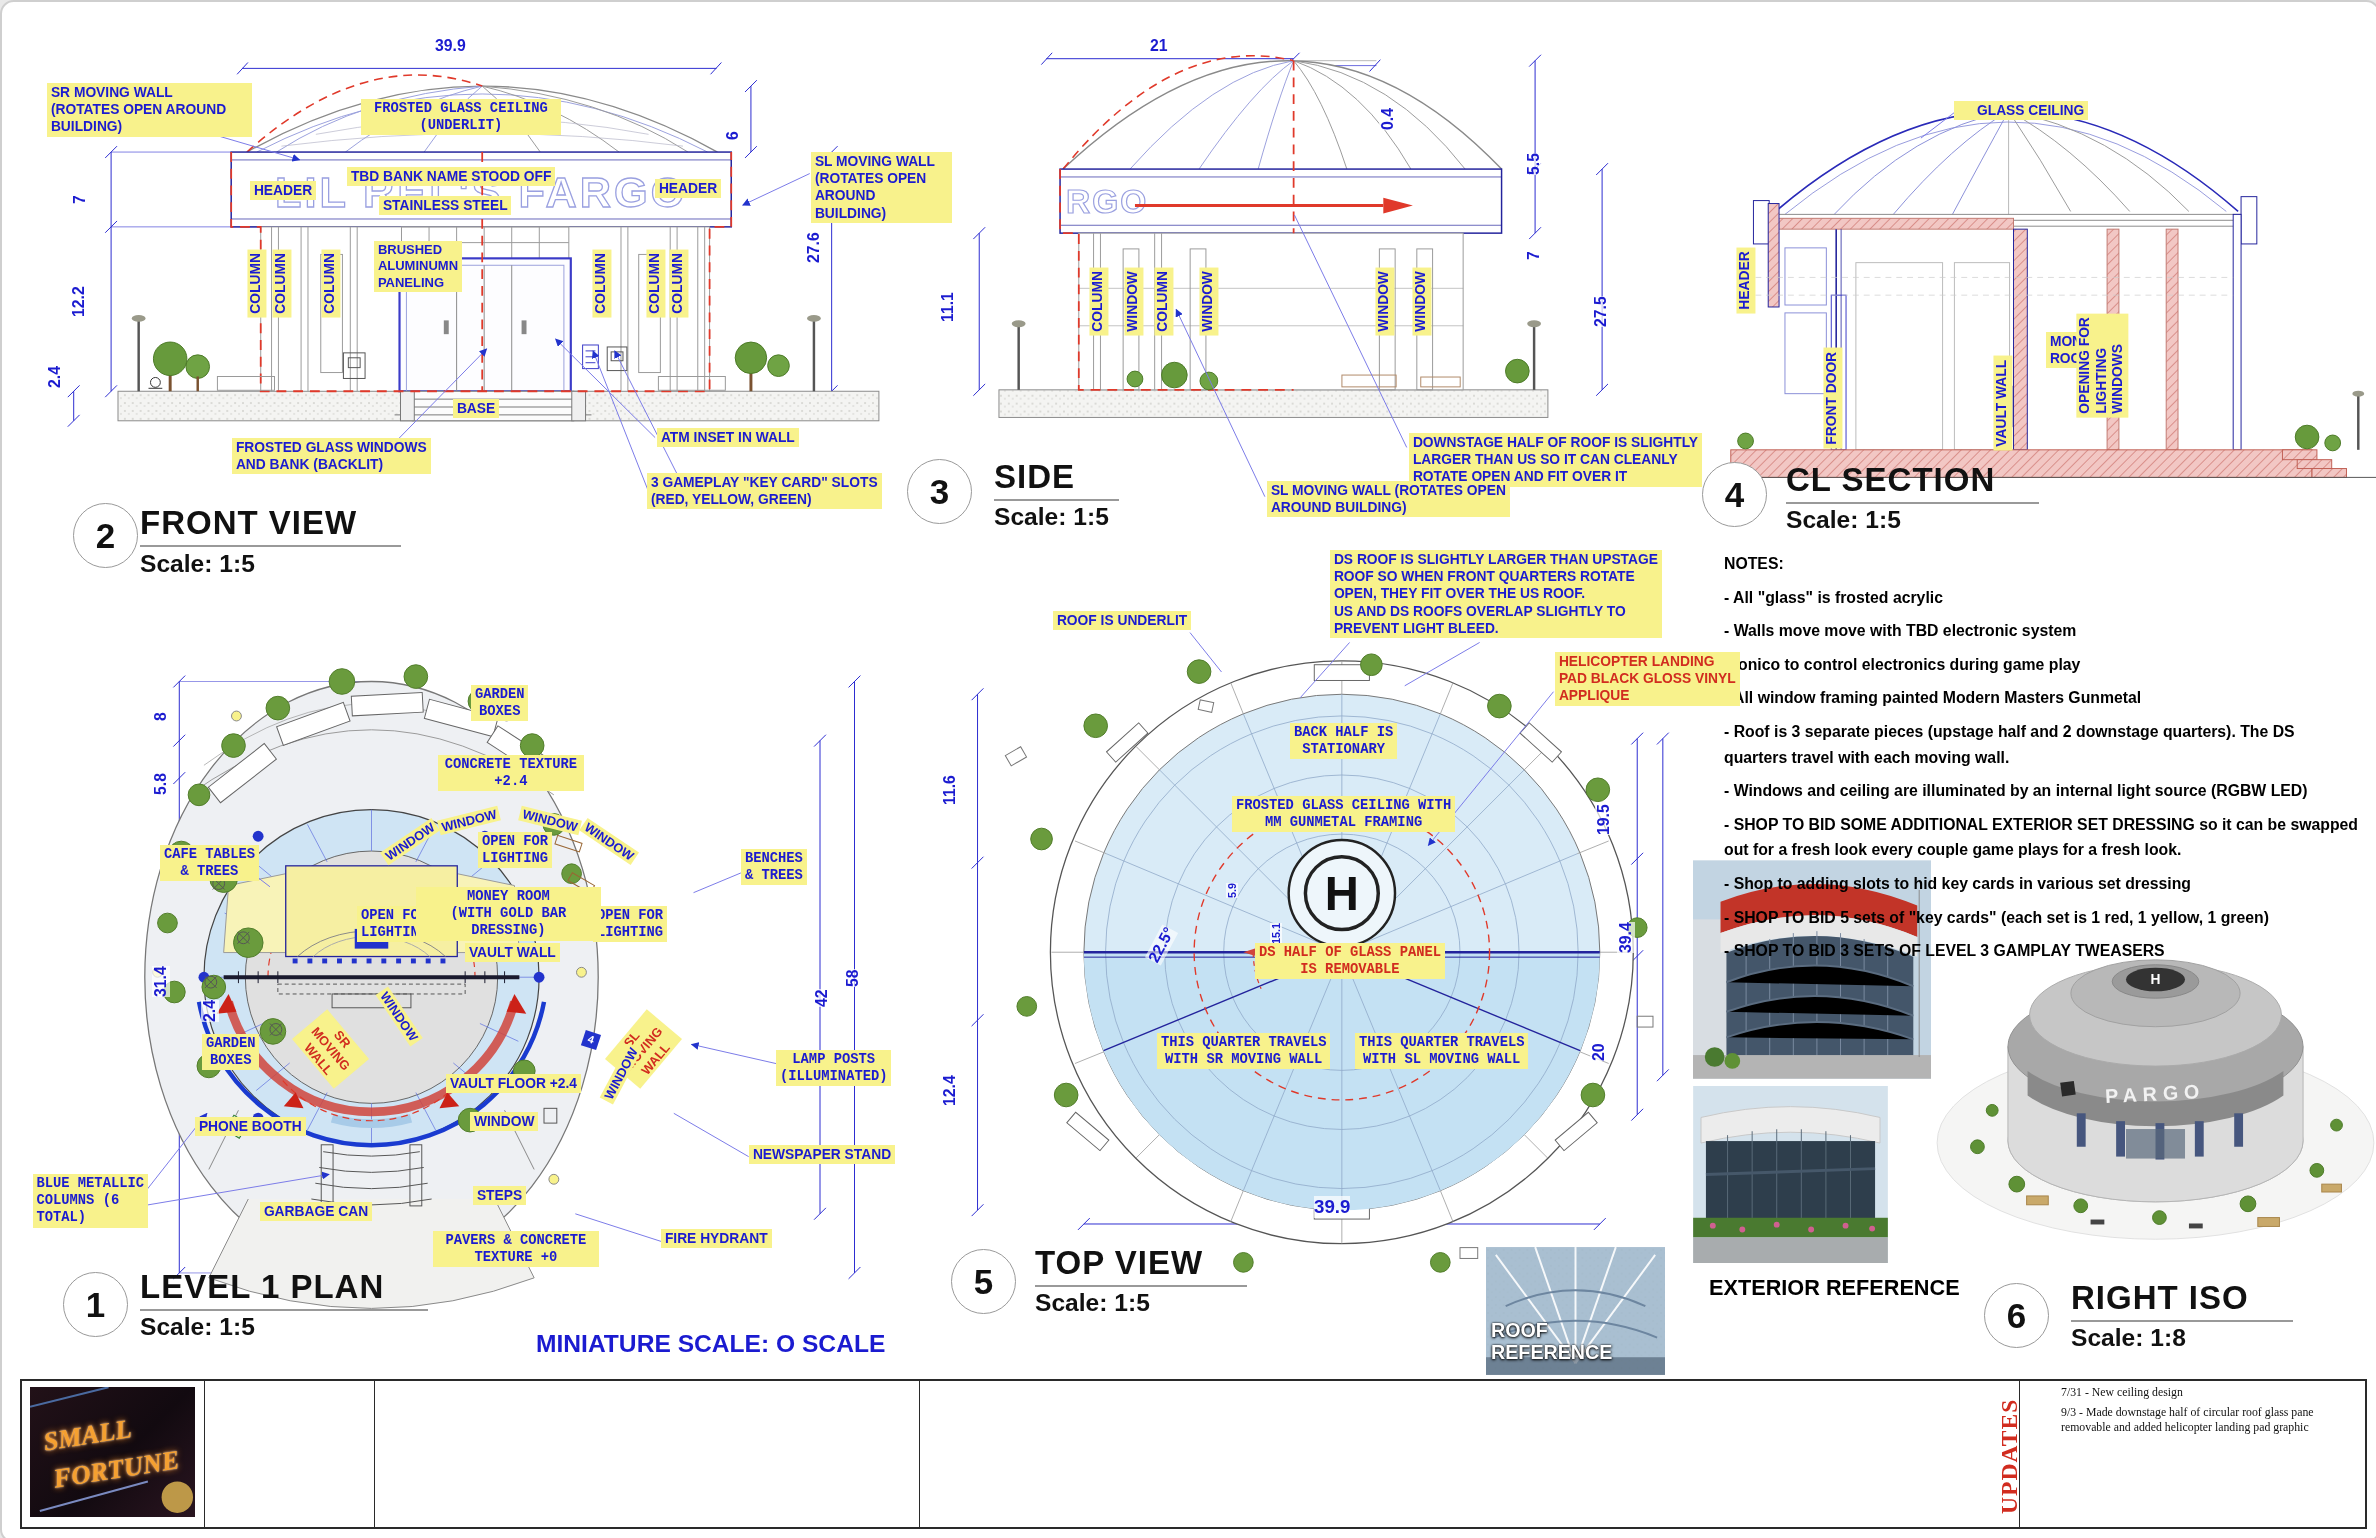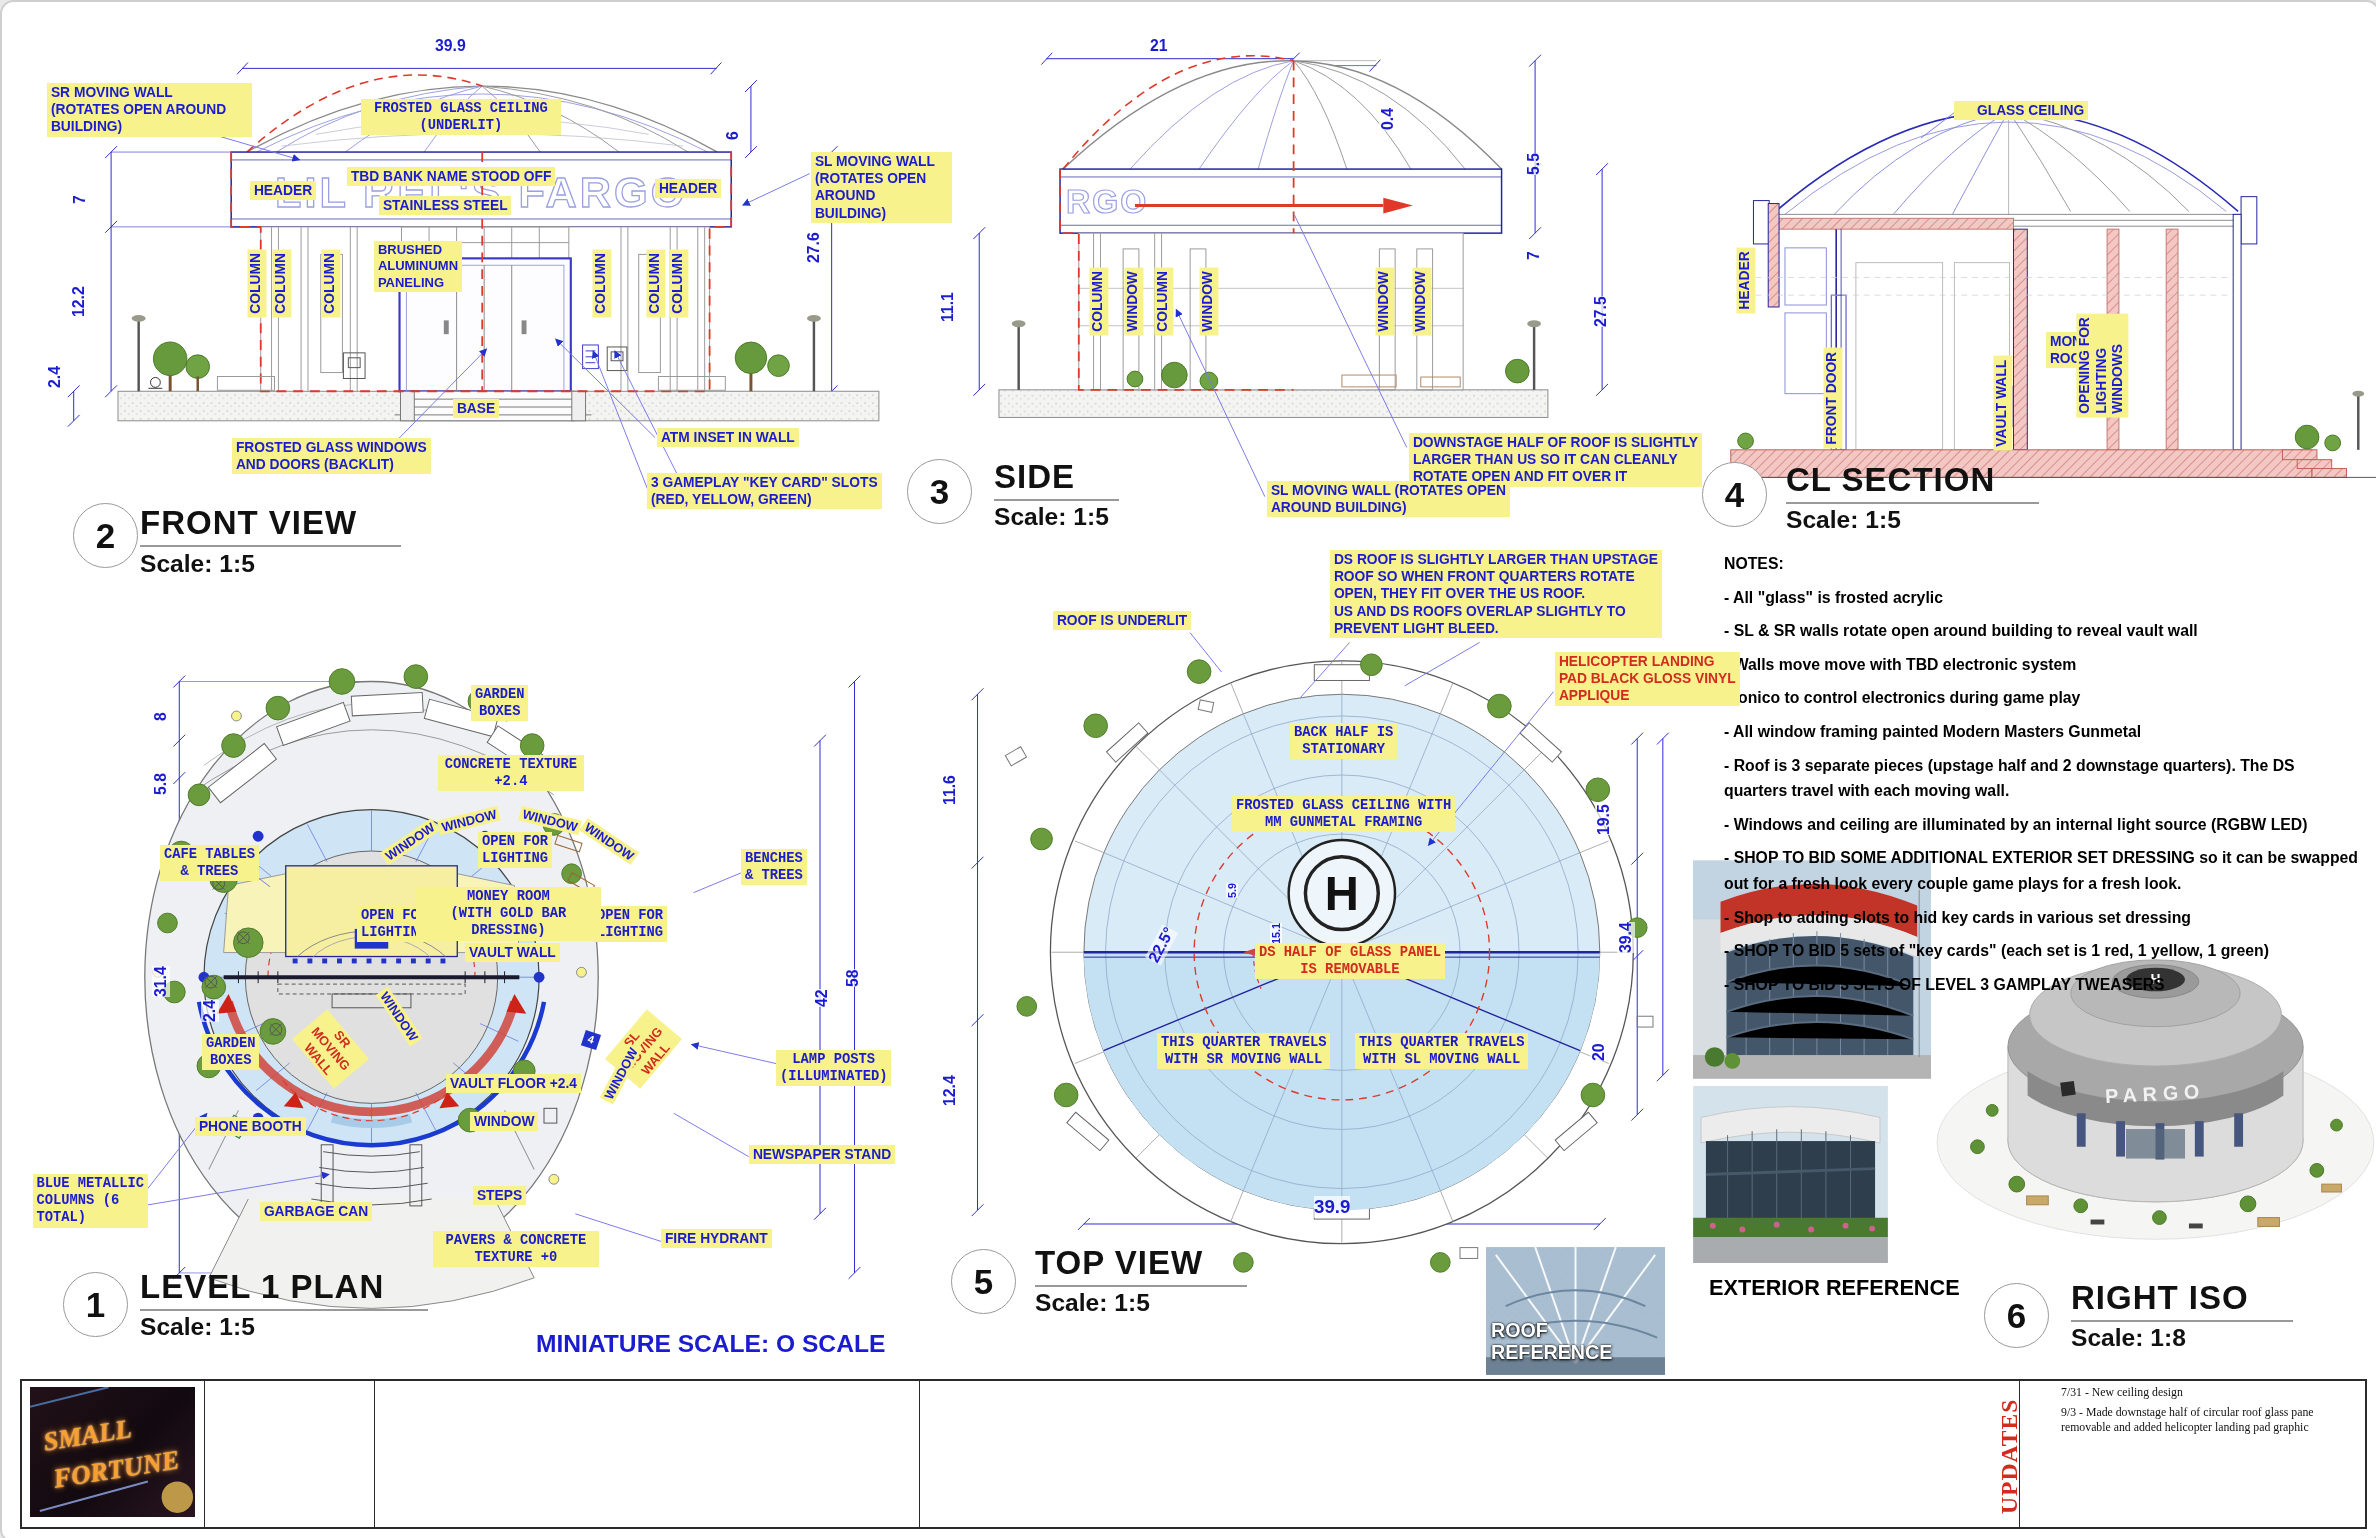--- a/index.html
+++ b/index.html
@@ -717,21 +717,21 @@
 <div class="vlbl" style="left:289px;top:297px;">COLUMN</div>
 <div class="vlbl" style="left:338px;top:297px;">COLUMN</div>
 <div class="vlbl" style="left:609px;top:297px;">COLUMN</div>
 <div class="vlbl" style="left:663px;top:297px;">COLUMN</div>
 <div class="vlbl" style="left:686px;top:297px;">COLUMN</div>
 <div class="lbl sm" style="left:372px;top:239px;">BRUSHED
 ALUMINUMN
 PANELING</div>
 <div class="lbl" style="left:451px;top:397px;">BASE</div>
 <div class="lbl" style="left:230px;top:436px;">FROSTED GLASS WINDOWS
-AND DOORS (BACKLIT)</div>
+AND BANK (BACKLIT)</div>
 <div class="lbl" style="left:655px;top:426px;">ATM INSET IN WALL</div>
 <div class="lbl" style="left:645px;top:471px;">3 GAMEPLAY "KEY CARD" SLOTS
 (RED, YELLOW, GREEN)</div>
 <div class="dim" style="left:433px;top:35px;">39.9</div>
 <div class="vdim" style="left:87px;top:184px;">7</div>
 <div class="vdim" style="left:86px;top:297px;">12.2</div>
 <div class="vdim" style="left:62px;top:368px;">2.4</div>
 <div class="vdim" style="left:740px;top:120px;">6</div>
 <div class="vdim" style="left:821px;top:243px;">27.6</div>
 
@@ -759,21 +759,20 @@
 <div class="vlbl" style="left:2010px;top:430px;">VAULT WALL</div>
 <div class="lbl" style="left:2044px;top:330px;">MONEY
 ROOM</div>
 <div class="vlbl c" style="left:2126px;top:364px;">OPENING FOR
 LIGHTING
 WINDOWS</div>
 
 <div class="notes">
   <div>NOTES:</div>
   <div>- All "glass" is frosted acrylic</div>
-  <div>- SL &amp; SR walls rotate open around building to reveal vault wall</div>
   <div>- Walls move move with TBD electronic system</div>
   <div>- Ionico to control electronics during game play</div>
   <div>- All window framing painted Modern Masters Gunmetal</div>
   <div>- Roof is 3 separate pieces (upstage half and 2 downstage quarters). The DS quarters travel with each moving wall.</div>
   <div>- Windows and ceiling are illuminated by an internal light source (RGBW LED)</div>
   <div>- SHOP TO BID SOME ADDITIONAL EXTERIOR SET DRESSING so it can be swapped out for a fresh look every couple game plays for a fresh look.</div>
   <div>- Shop to adding slots to hid key cards in various set dressing</div>
   <div>- SHOP TO BID 5 sets of "key cards" (each set is 1 red, 1 yellow, 1 green)</div>
   <div>- SHOP TO BID 3 SETS OF LEVEL 3 GAMPLAY TWEASERS</div>
 </div>

